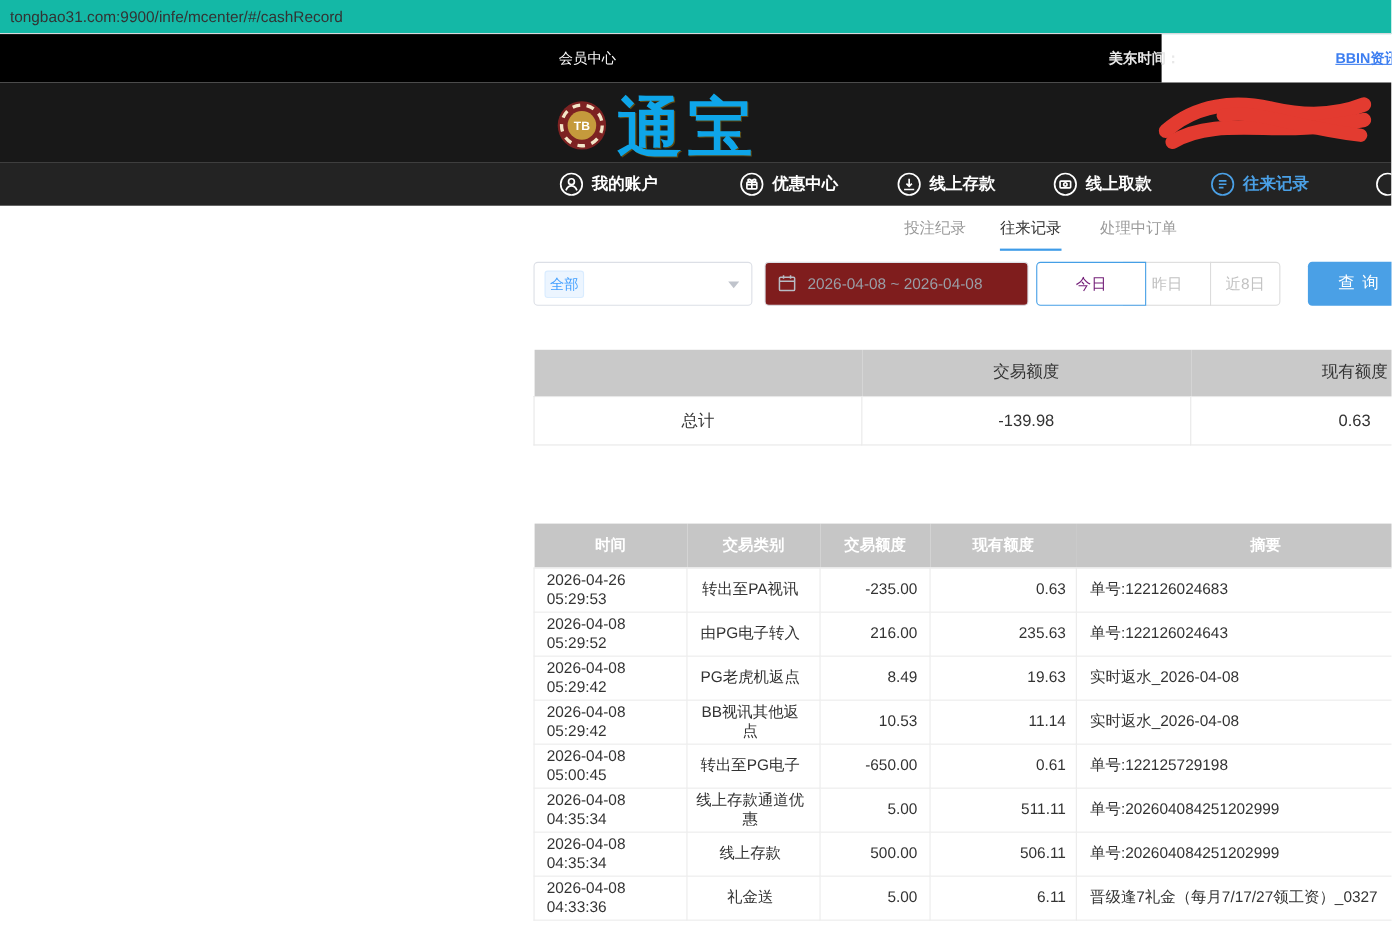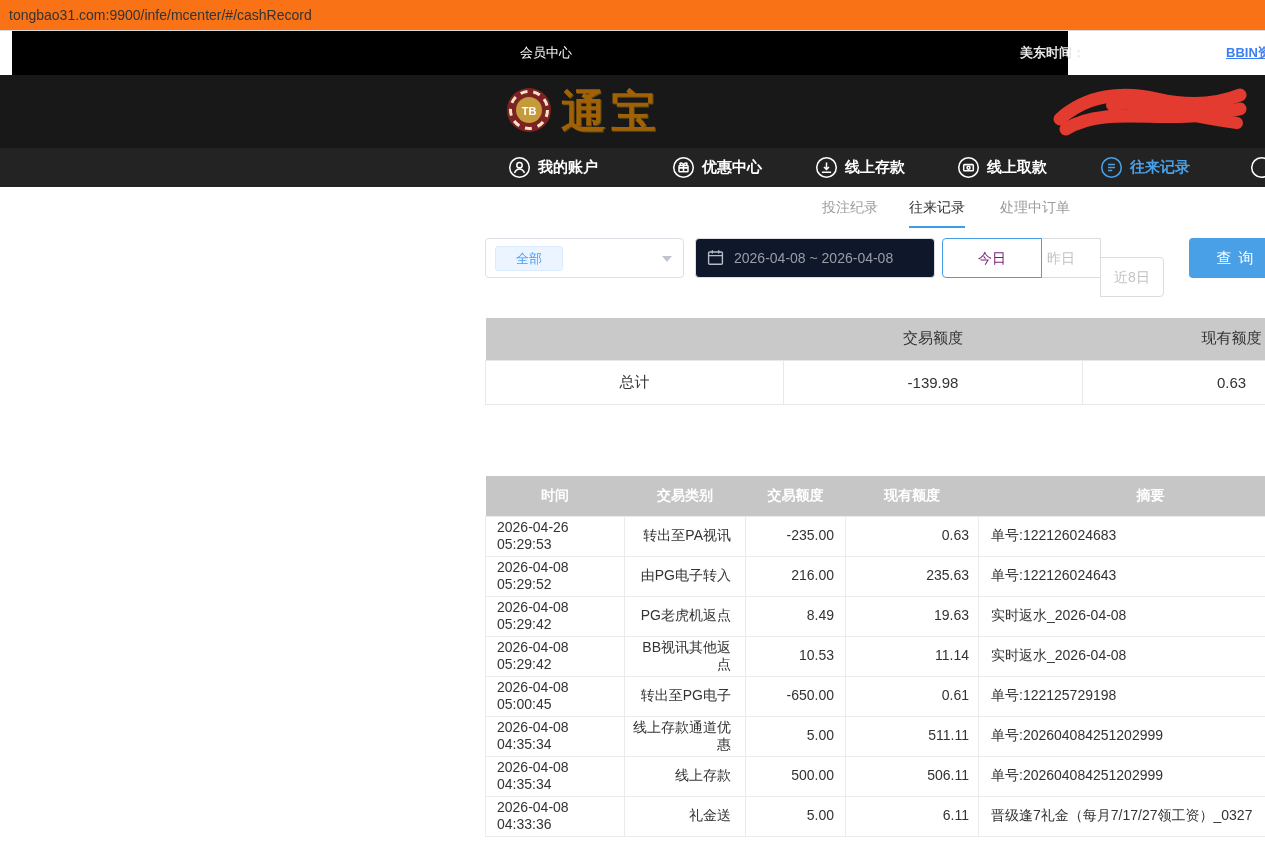--- a/index.html
+++ b/index.html
@@ -1,82 +1,82 @@
 <!DOCTYPE html>
 <html><head>
 <meta charset="utf-8">
 <style>
   * { margin:0; padding:0; box-sizing:border-box; }
   body { font-family:"Liberation Sans","DejaVu Sans",sans-serif; background:#fff; }
   .page { position:relative; width:1265px; height:843px; overflow:hidden; background:#fff; }
 
   
-  .url-bar { position:absolute; top:0; left:0; width:1265px; height:31px; background:#f97316;
+  .url-bar { position:absolute; top:0; left:0; width:1265px; height:31px; background:#14b8a6;
              border-bottom:1px solid #d7d9dd; color:#333; font-size:14px; line-height:30px; padding-left:9px; }
 
   
-  .topbar { position:absolute; top:31px; left:12px; width:1056px; height:44px; background:#000; color:#fff; }
+  .topbar { position:absolute; top:31px; left:0; width:1056px; height:44px; background:#000; color:#fff; }
   .topbar .member { position:absolute; left:508px; top:0; line-height:44px; font-size:13px; cursor:pointer; }
   .topbar .time   { position:absolute; left:1008px; top:0; line-height:44px; font-size:13px; color:#e8e8e8;font-weight:bold; }
   .topbar .news   { position:absolute; left:1214px; top:0; line-height:44px; font-size:13px; color:#3d7ef0;
                     text-decoration:underline; font-weight:bold; cursor:pointer; white-space:nowrap; }
 
   
   .logo-bar { position:absolute; top:75px; left:0; width:1265px; height:73px; background:#181818; }
   .brand { position:absolute; left:506px; top:12px; display:flex; align-items:center; gap:9px; cursor:pointer; }
-  .brand-name { font-family:"Liberation Serif","DejaVu Serif",serif; font-size:45px; font-weight:bold;
-                color:#a16207; letter-spacing:5px; text-shadow:1px 1px 0 #5d4a12; line-height:1;text-align:center; }
+  .brand-name { font-family:"Liberation Serif","DejaVu Serif",serif; font-size:59px; font-weight:bold;
+                color:#0ea5e9; letter-spacing:5px; text-shadow:1px 1px 0 #5d4a12; line-height:1;text-align:center; }
   .scribble { position:absolute; left:1052px; top:10px; }
 
   
   .nav-bar { position:absolute; top:148px; left:0; width:1265px; height:39px; background:#232323;padding-left:24px; }
   .nav-item { position:absolute; top:0; height:39px; display:flex; align-items:center; gap:7px;
               color:#fff; font-size:15px; font-weight:600; cursor:pointer; white-space:nowrap; }
   .nav-item svg { display:block; }
   .nav-item.active { color:#4aa0e6; }
 
   
   .sub-nav { position:absolute; top:188px; left:12px; width:1265px; height:40px; background:#fff; }
   .sub-item { position:absolute; top:0; height:40px; line-height:38px; font-size:14px; color:#9a9a9a;
               cursor:pointer; white-space:nowrap; }
   .sub-item.active { color:#333; border-bottom:2px solid #3f9ce8; }
 
   
   .select-box { position:absolute; left:485px; top:238px; width:199px; height:40px;
                 border:1px solid #dcdfe6; border-radius:4px; background:#fff; cursor:pointer; }
-  .tag { position:absolute; left:9px; top:7px; height:25px; line-height:23px; padding:0 20px;
+  .tag { position:absolute; left:9px; top:7px; height:25px; line-height:23px; padding:0 4px;
          background:#ecf5ff; border:1px solid #d9ecff; border-radius:3px; color:#409eff; font-size:13px; }
   .caret { position:absolute; right:11px; top:17px; width:0; height:0;
            border-left:5px solid transparent; border-right:5px solid transparent; border-top:6px solid #c0c4cc; }
   .date-box { position:absolute; left:695px; top:238px; width:240px; height:40px; border:1px solid #dcdfe6;
-              border-radius:4px; background:#0f172a; color:#9a9ea6; font-size:14px; cursor:pointer; }
+              border-radius:4px; background:#7f1d1d; color:#9a9ea6; font-size:14px; cursor:pointer; }
   .date-box .cal { position:absolute; left:11px; top:10px; }
   .date-box .txt { position:absolute; left:38px; top:0; line-height:38px; }
   .btn { position:absolute; top:238px; height:40px; background:#fff; border:1px solid #dcdcdc;
          color:#c2c2c2; font-size:14px; text-align:center; line-height:38px; cursor:pointer; }
   .btn.today { left:942px; width:100px; border-color:#459fe6; color:#701a75; z-index:2; border-radius:4px 0 0 4px; }
   .btn.yest  { left:1021px; width:80px; }
-  .btn.last8 { left:1100px; width:64px; border-radius:0 4px 4px 0;margin-top:19px; }
+  .btn.last8 { left:1100px; width:64px; border-radius:0 4px 4px 0; }
   .search-btn { position:absolute; left:1189px; top:238px; width:92px; height:40px; background:#4aa0e6;
                 color:#fff; font-size:15px; border-radius:4px; text-align:center; line-height:40px;
                 letter-spacing:7px; padding-left:7px; cursor:pointer; }
 
   
   .summary-table { position:absolute; left:485px; top:318px; width:895px; border-collapse:collapse;
                    table-layout:fixed; font-size:15px; color:#333; }
   .summary-table th { background:#c9c9c9; height:42px; font-weight:normal; text-align:center; }
   .summary-table td { background:#fff; height:44px; text-align:center; border:1px solid #e8e8e8; }
 
   
   .main-table { position:absolute; left:485px; top:476px; width:837px; border-collapse:collapse;
                 table-layout:fixed; font-size:14px; color:#333; }
   .main-table th { background:#c6c6c6; color:#fff; height:40px; font-weight:bold; text-align:center; }
   .main-table td { height:40px; border:1px solid #ebebeb; background:#fff; line-height:1.25; }
   td.c-time    { text-align:left;  padding-left:11px; }
-  td.c-type    { text-align:right;  padding-left:8px; padding-right:14px; }
+  td.c-type    { text-align:center;  padding-left:8px; padding-right:14px; }
   td.c-amount  { text-align:right; padding-right:11px; }
   td.c-balance { text-align:right; padding-right:9px; }
   td.c-note    { text-align:left;  padding-left:12px; }
 </style>
 </head>
 <body>
 
 <div class="page">
 
   <div class="url-bar">tongbao31.com:9900/infe/mcenter/#/cashRecord</div>

